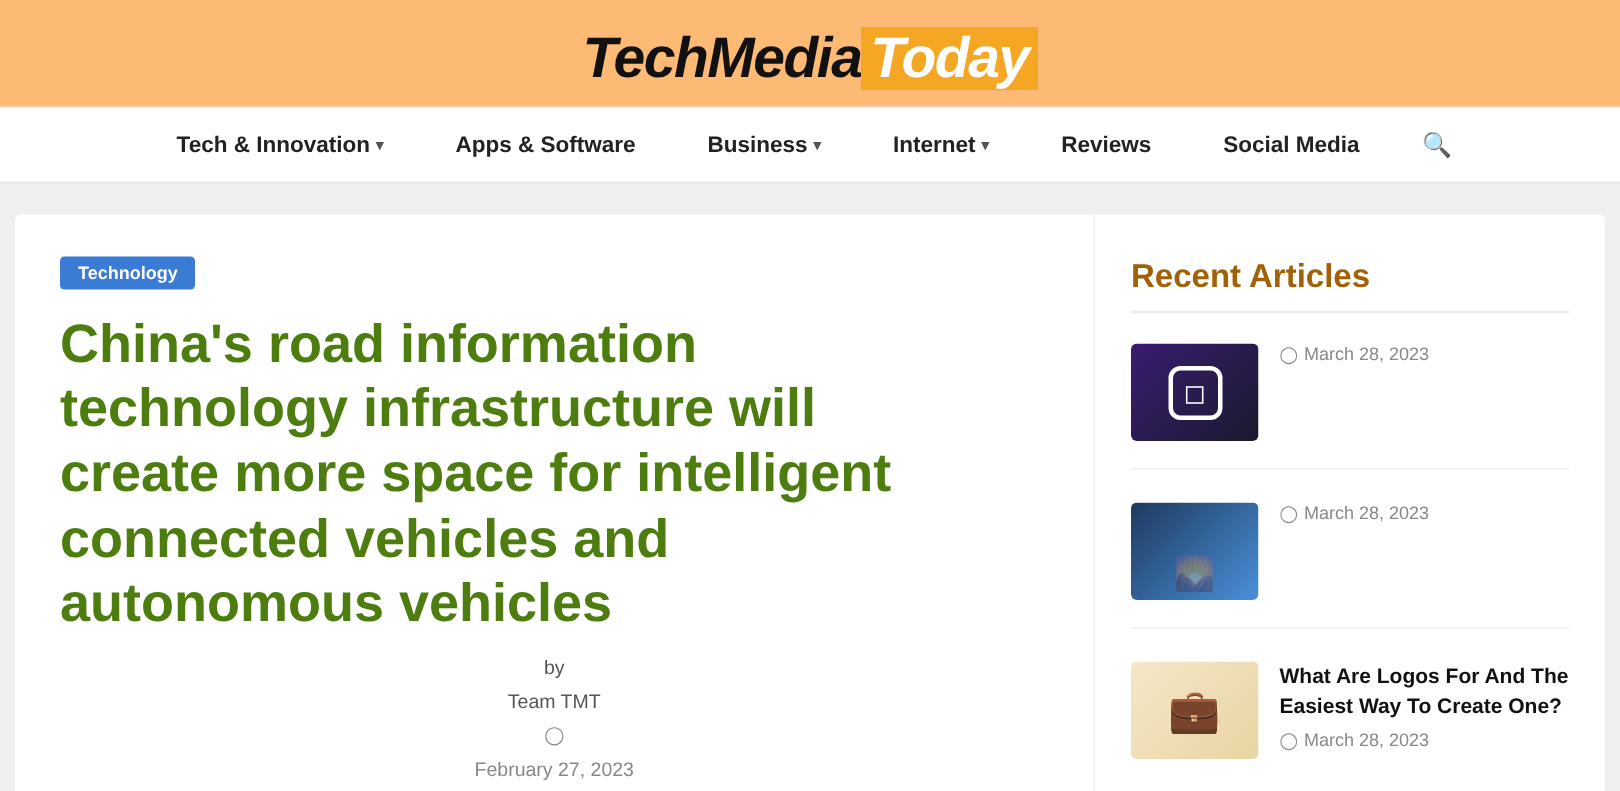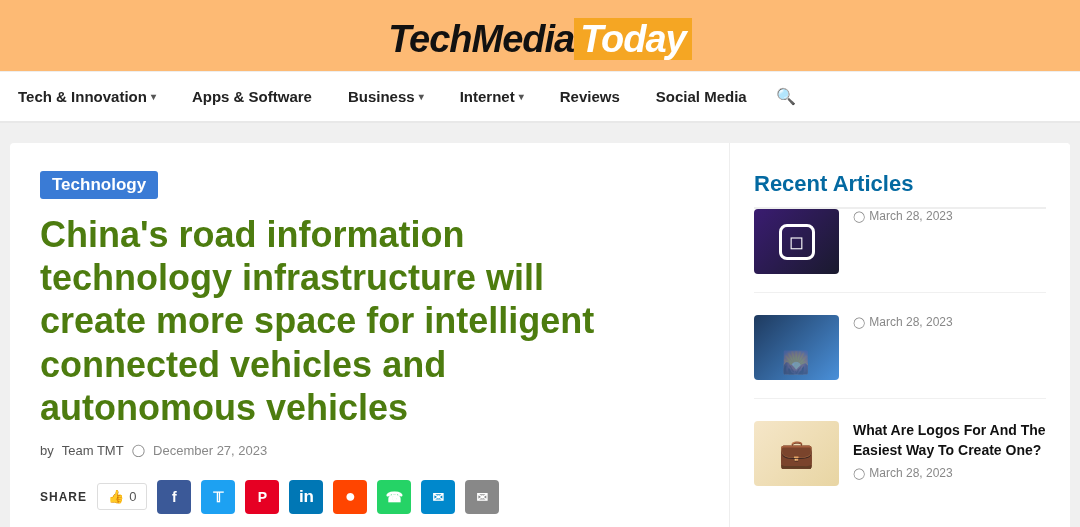--- a/index.html
+++ b/index.html
@@ -29,23 +29,24 @@
     }
 
     
     .main-nav {
       background: #fff;
       border-bottom: 2px solid #e8e8e8;
       padding: 0;
     }
     .main-nav ul {
       display: flex;
+      justify-content: center;
       align-items: center;
       list-style: none;
-      gap: 0;
+      gap: 12px;
       padding: 10px 0;
     }
     .main-nav ul li {
       position: relative;
     }
     .main-nav ul li a {
       display: flex;
       align-items: center;
       gap: 4px;
       padding: 6px 18px;
@@ -82,21 +83,21 @@
     .main-content {
       flex: 1;
       padding: 28px 30px 28px 30px;
       border-right: 1px solid #eee;
     }
 
     .category-badge {
       display: inline-block;
       background: #3a7bd5;
       color: #fff;
-      font-size: 17px;
+      font-size: 12px;
       font-weight: 700;
       padding: 4px 12px;
       border-radius: 3px;
       text-transform: capitalize;
       margin-bottom: 14px;
     }
 
     .article-title {
       font-size: 36px;
       font-weight: 900;
@@ -106,20 +107,21 @@
       max-width: 560px;
     }
 
     .article-meta {
       font-size: 13px;
       color: #555;
       margin-bottom: 22px;
       display: flex;
       align-items: center;
       gap: 8px;
+      flex-direction: column;
     }
     .article-meta .by { color: #555; }
     .article-meta .author { color: #555; }
     .article-meta .clock-icon { color: #888; font-size: 12px; }
     .article-meta .date { color: #888; }
 
     
     .share-bar {
       display: flex;
       align-items: center;
@@ -169,21 +171,22 @@
 
     
     .sidebar {
       width: 340px;
       padding: 28px 24px;
       background: #fff;
     }
     .sidebar-title {
       font-size: 22px;
       font-weight: 900;
-      color: #0369a1;
+      color: #a16207;
+      margin-bottom: 20px;
       border-bottom: 2px solid #eee;
       padding-bottom: 10px;
     }
 
     .recent-article {
       display: flex;
       gap: 14px;
       margin-bottom: 22px;
       padding-bottom: 18px;
       border-bottom: 1px solid #f0f0f0;
@@ -319,21 +322,21 @@
 <div class="page-wrapper">
 
   <main class="main-content">
     <span class="category-badge">Technology</span>
     <h1 class="article-title">China's road information technology infrastructure will create more space for intelligent connected vehicles and autonomous vehicles</h1>
 
     <div class="article-meta">
       <span class="by">by</span>
       <span class="author">Team TMT</span>
       <span class="clock-icon">◯</span>
-      <span class="date">December 27, 2023</span>
+      <span class="date">February 27, 2023</span>
     </div>
 
     <div class="share-bar">
       <span class="share-label">SHARE</span>
       <button class="like-btn">
         <span>👍</span>
         <span>0</span>
       </button>
       <a class="social-btn fb" href="#">f</a>
       <a class="social-btn tw" href="#">𝕋</a>

